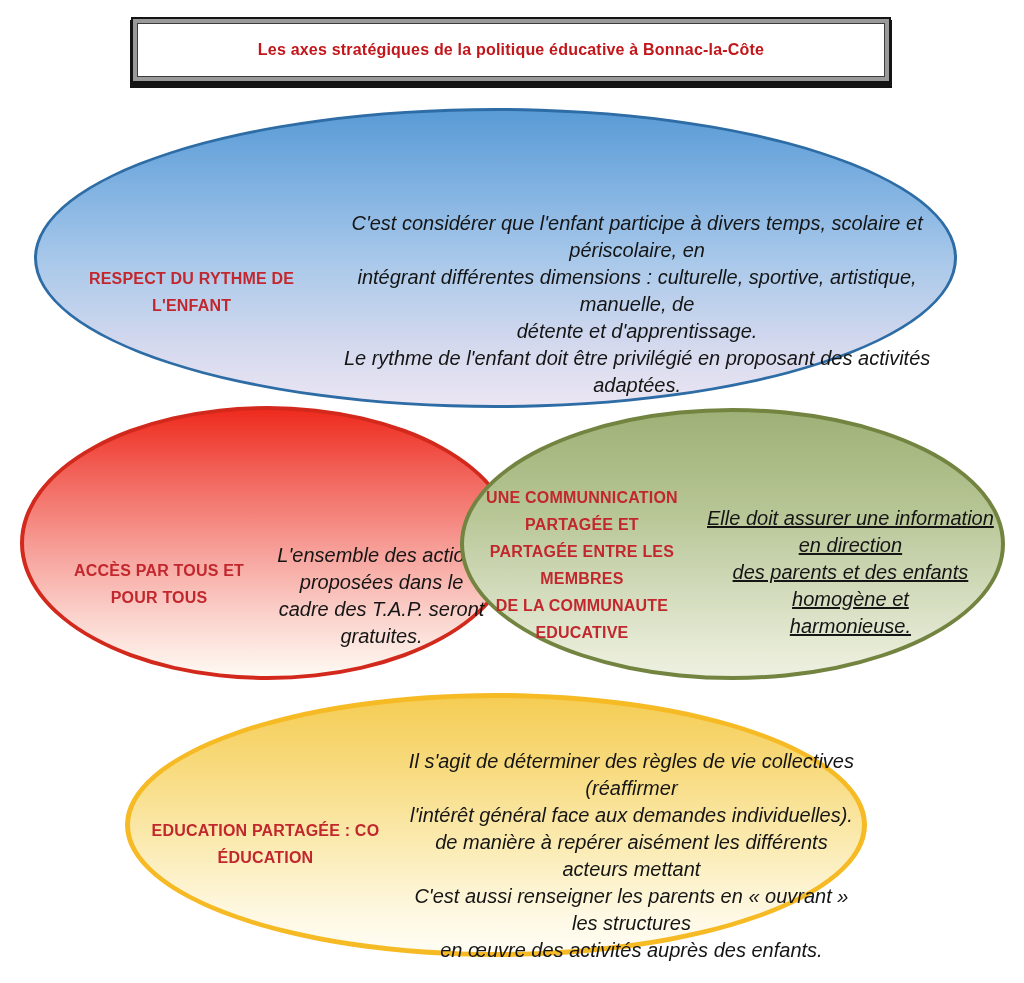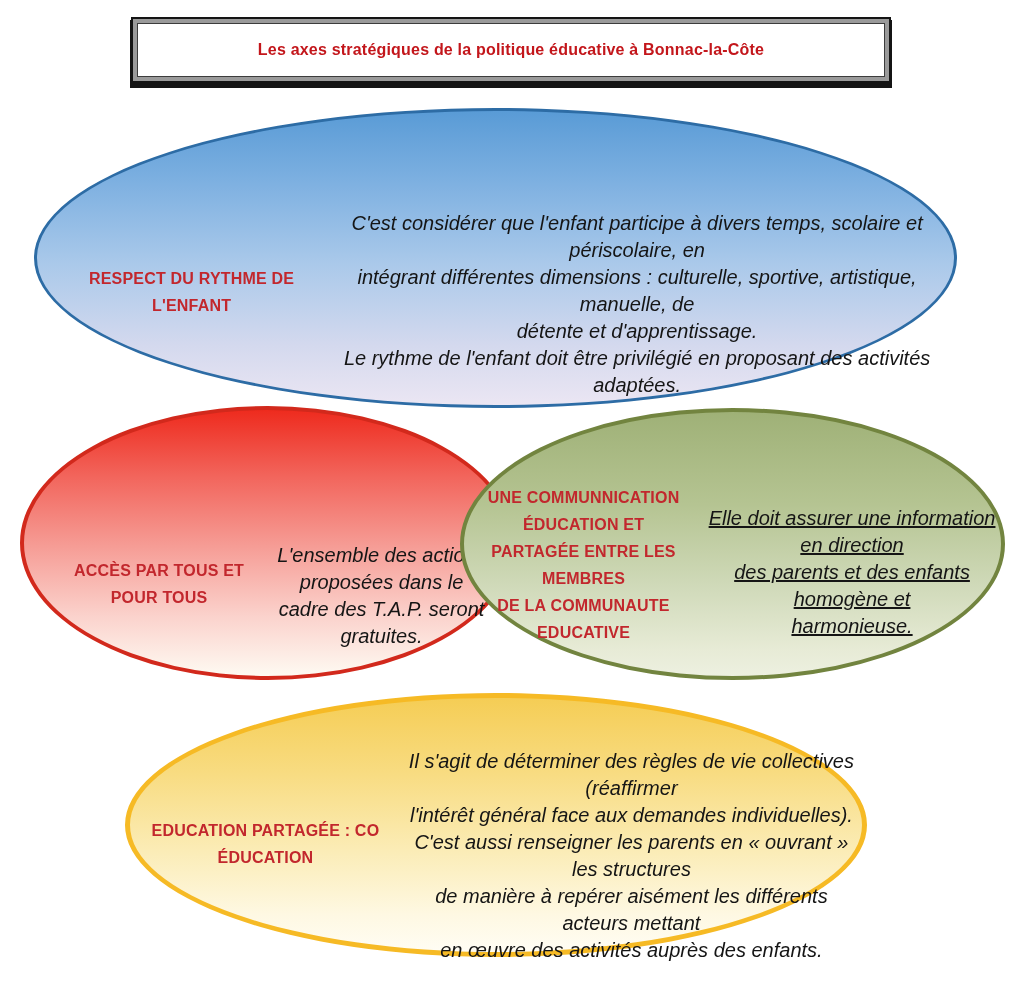--- a/index.html
+++ b/index.html
@@ -128,35 +128,35 @@
   <div class="ellipse red">
     <div class="eh">ACCÈS PAR TOUS ET POUR TOUS</div>
     <div class="ebody">
       <div>L'ensemble des actions proposées dans le</div>
       <div>cadre des T.A.P. seront gratuites.</div>
     </div>
   </div>
 
   <div class="ellipse green">
     <div class="eh">
-      <div>UNE COMMUNNICATION ÉDUCATION ET</div>
+      <div>UNE COMMUNNICATION PARTAGÉE ET</div>
       <div>PARTAGÉE ENTRE LES MEMBRES</div>
       <div>DE LA COMMUNAUTE EDUCATIVE</div>
     </div>
     <div class="ebody">
       <div>Elle doit assurer une information en direction</div>
       <div>des parents et des enfants homogène et</div>
       <div>harmonieuse.</div>
     </div>
   </div>
 
   <div class="ellipse yellow">
     <div class="eh">EDUCATION PARTAGÉE : CO ÉDUCATION</div>
     <div class="ebody">
       <div>Il s'agit de déterminer des règles de vie collectives (réaffirmer</div>
       <div>l'intérêt général face aux demandes individuelles).</div>
+      <div>de manière à repérer aisément les différents acteurs mettant</div>
       <div>C'est aussi renseigner les parents en « ouvrant » les structures</div>
-      <div>de manière à repérer aisément les différents acteurs mettant</div>
       <div>en œuvre des activités auprès des enfants.</div>
     </div>
   </div>
 
 </div>
 
 </body></html>

